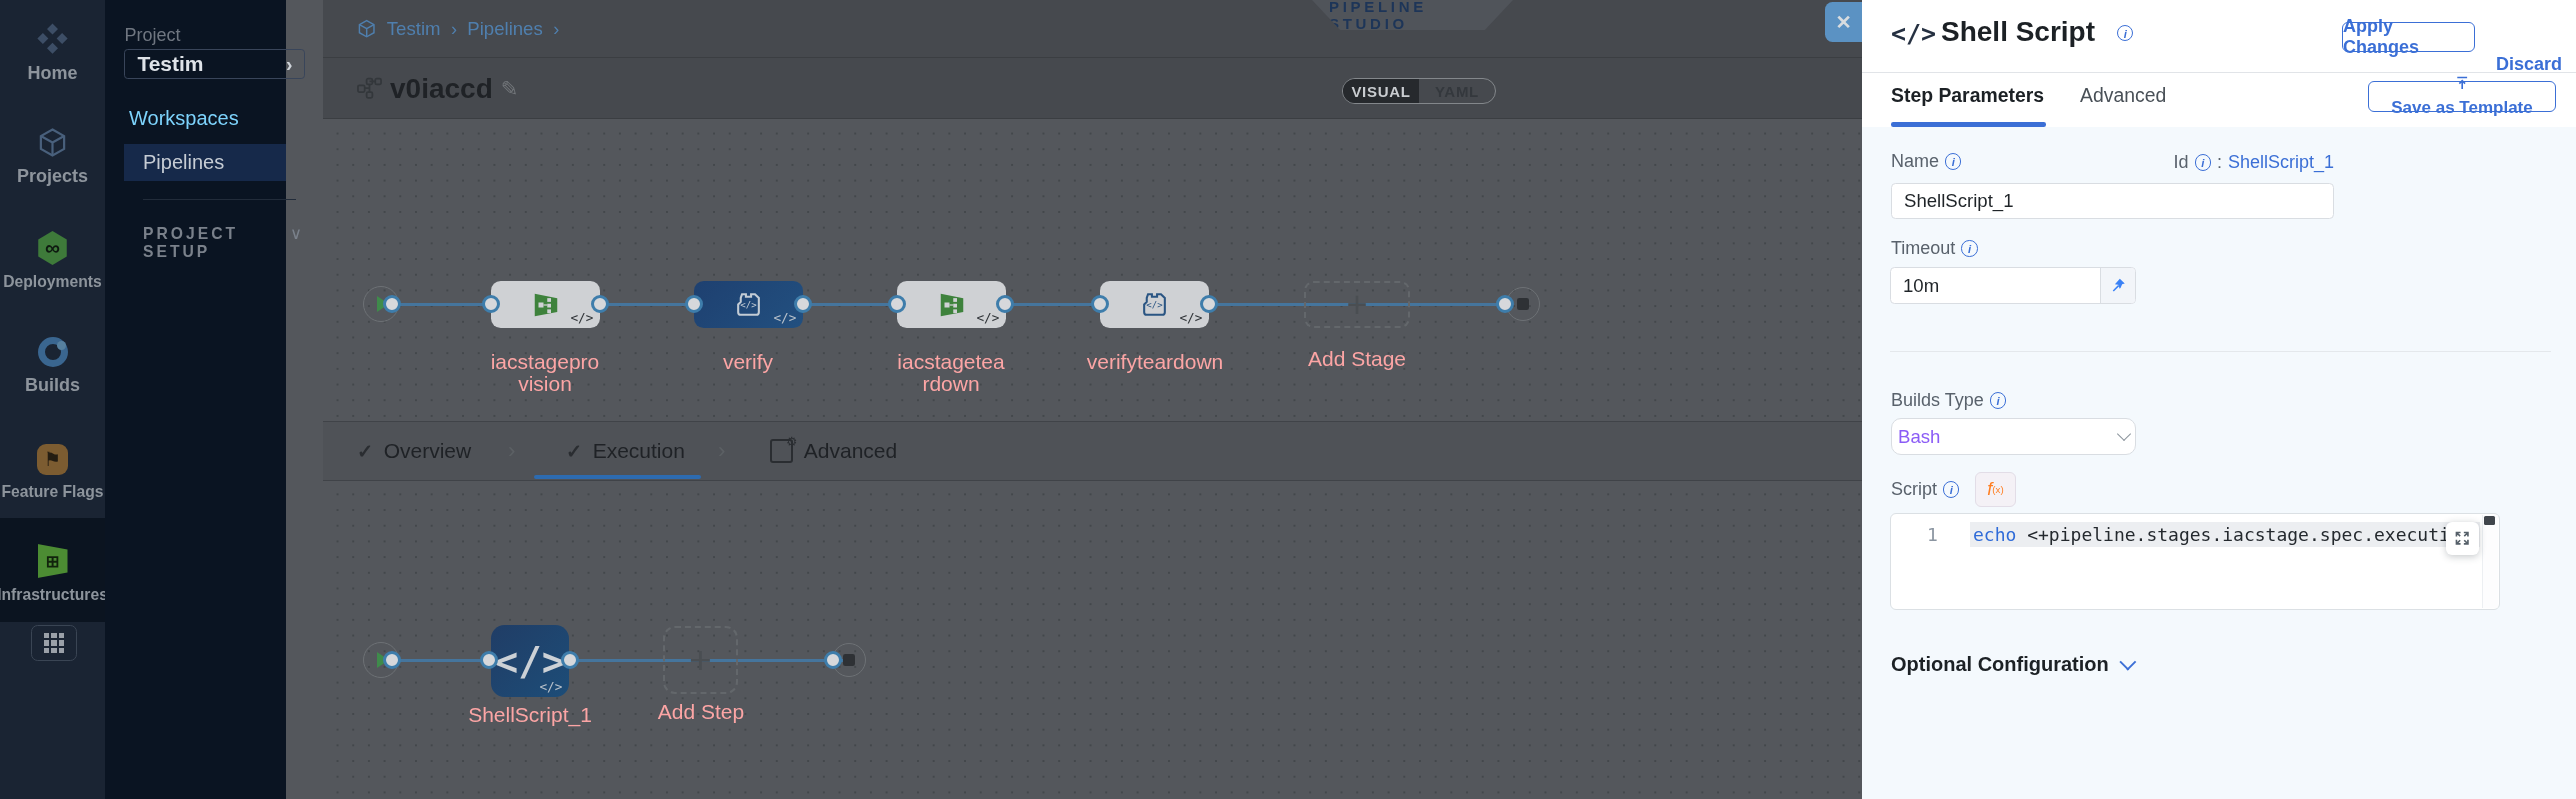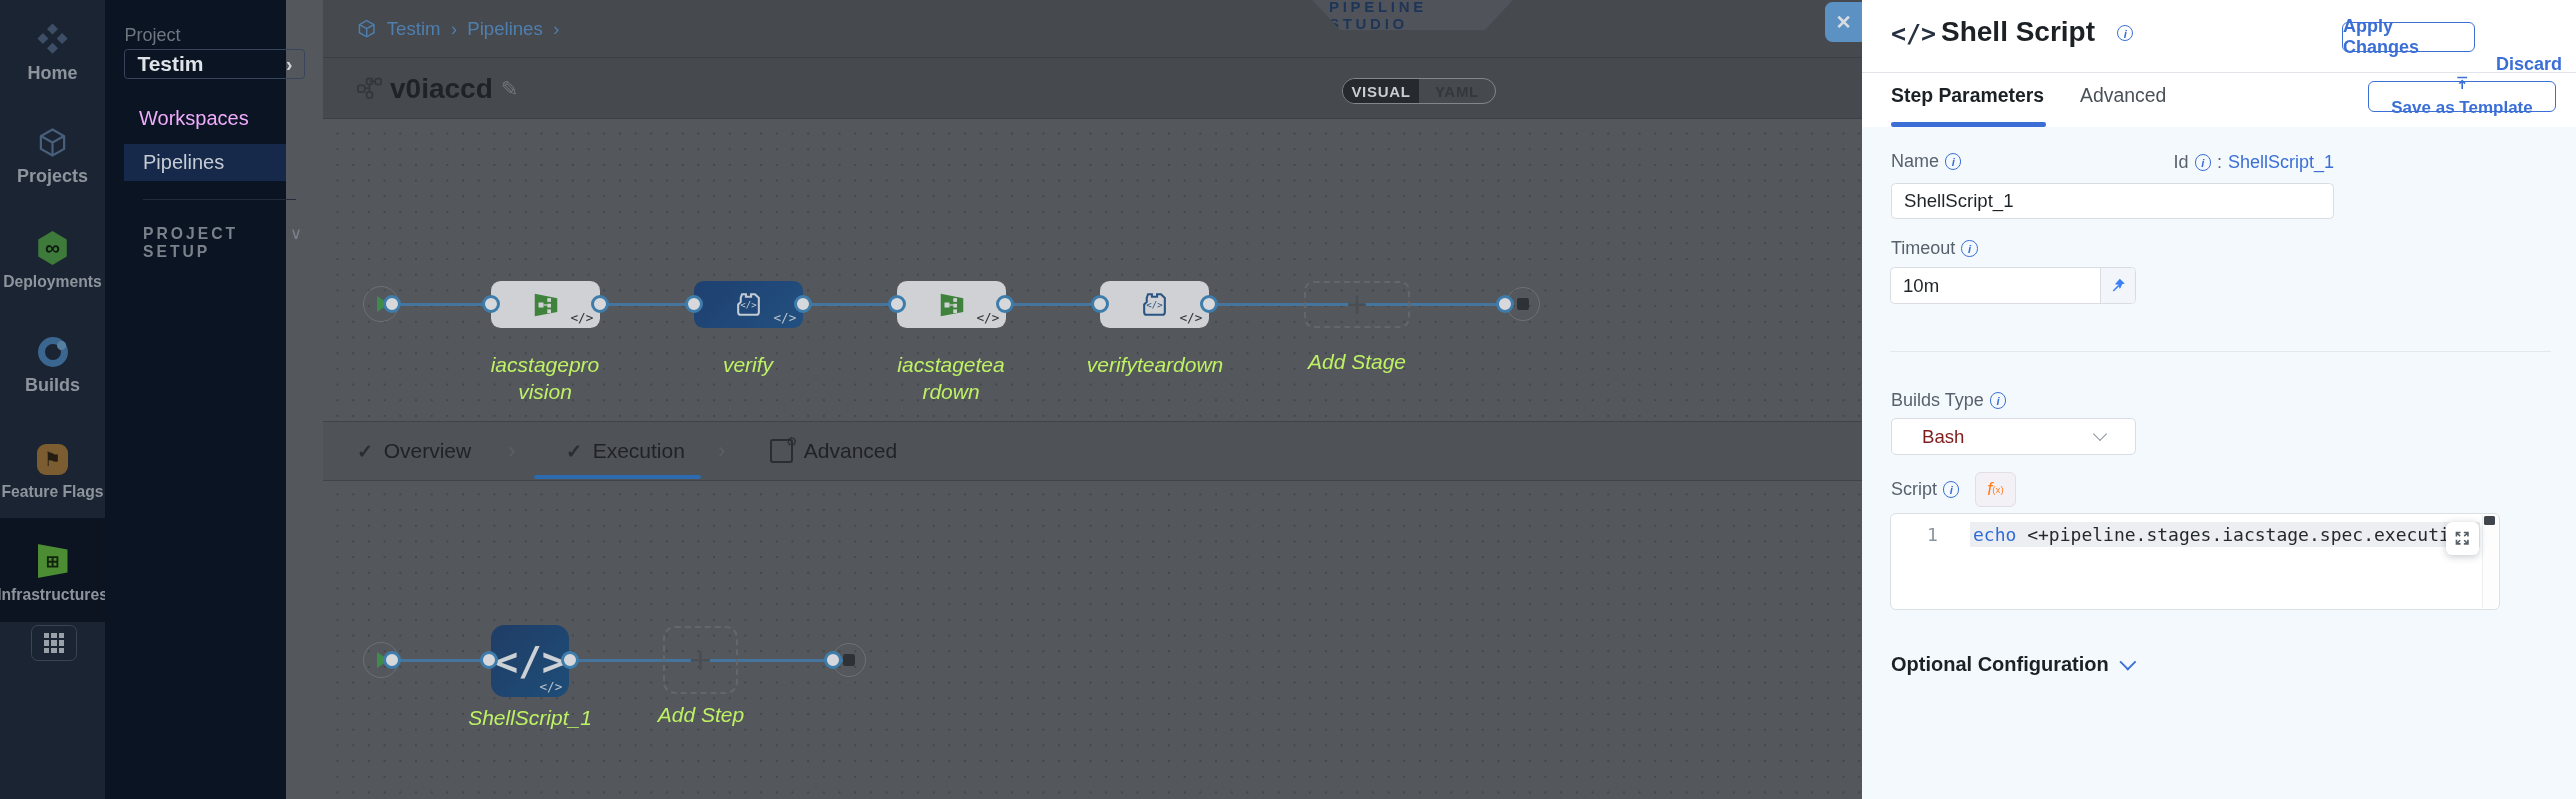--- a/index.html
+++ b/index.html
@@ -25,21 +25,21 @@
   .dotgrid{display:grid;grid-template-columns:repeat(3,5.2px);grid-gap:2.2px;}
   .dotgrid i{width:5.2px;height:5.2px;background:#9aa0a8;display:block;}
 
   
   .projpanel{position:absolute;left:105px;top:0;width:181px;height:799px;background:#0a1422;z-index:5;}
   .pp-label{position:absolute;left:19.4px;top:25px;font-size:18px;color:#6f7680;}
   .pp-projbox{position:absolute;left:19.4px;top:49px;width:181px;height:30px;border:0.7px solid #39455a;border-radius:3.7px;
         display:flex;align-items:center;justify-content:space-between;padding:0 12px;box-sizing:border-box;}
   .pp-projname{font-size:21px;font-weight:700;color:#dfe3e8;}
   .pp-chev{color:#cfd4da;font-size:19.4px;font-weight:700;}
-  .pp-item{position:absolute;left:34px;font-size:20px;color:#f0abfc;}
+  .pp-item{position:absolute;left:24px;font-size:20px;color:#7dd3fc;}
   .pp-sel{position:absolute;left:19.4px;right:0;top:144px;height:37px;background:#16294a;display:flex;align-items:center;}
   .pp-sel span{margin-left:18.6px;font-size:20px;color:#c6ccd4;}
   .pp-div{position:absolute;left:38px;top:199px;width:153px;height:0.7px;background:#222c3a;}
   .pp-setup{position:absolute;left:38px;top:225px;font-size:15.7px;letter-spacing:3px;color:#7a818b;font-weight:700;}
   .pp-setup-chev{position:absolute;left:185px;top:224px;color:#7a818b;font-size:16.4px;}
 
   
   .main{position:absolute;left:323px;top:0;width:1539px;height:799px;background:#54575c;}
   .topbar{position:absolute;left:0;top:0;width:100%;height:58px;background:#46494e;border-bottom:0.7px solid #3b3e42;box-sizing:border-box;}
   .toolbar{position:absolute;left:0;top:58px;width:100%;height:61px;background:#46494e;border-bottom:0.7px solid #3b3e42;box-sizing:border-box;}
@@ -73,21 +73,21 @@
         display:flex;align-items:center;justify-content:center;}
   .gstop{width:12px;height:12px;background:#2e3135;border-radius:2.2px;}
   .scard{position:absolute;width:109px;height:47px;border-radius:9.7px;background:#cfd1d4;z-index:2;
          display:flex;align-items:center;justify-content:center;}
   .scard.sel{background:linear-gradient(135deg,#1e4070,#225080);}
   .cbadge{position:absolute;right:6.7px;bottom:3px;font-family:"DejaVu Sans Mono",monospace;font-size:12.7px;color:#2e3236;}
   .scard.sel .cbadge, .stepcard .cbadge{color:#b9c2cb;}
   .addbox{position:absolute;border:2.2px dashed #63676b;border-radius:9.7px;box-sizing:border-box;
           display:flex;align-items:center;justify-content:center;color:#4a4e52;font-weight:300;z-index:2;}
   .nlabel{position:absolute;width:112px;text-align:center;transform:translateX(-50%);
-          font-size:21px;color:#bef264;line-height:27px;word-break:break-all;font-style:italic;}
+          font-size:21px;color:#fca5a5;line-height:22px;word-break:break-all;}
   .stepcard{position:absolute;left:168px;top:625px;width:78px;height:72px;border-radius:13.4px;z-index:2;
           background:linear-gradient(135deg,#203d66,#1d4d78);display:flex;align-items:center;justify-content:center;}
   .stepglyph{font-family:"DejaVu Sans Mono",monospace;font-size:39px;font-weight:700;color:#ccd1d6;}
 
   
   .tabstrip{position:absolute;left:0;top:421px;width:100%;height:60px;background:#4f5257;
             border-top:0.7px solid #404348;border-bottom:0.7px solid #404348;box-sizing:border-box;z-index:4;}
   .ts-item{position:absolute;top:0;height:58px;display:flex;align-items:center;font-size:21px;color:#1f2226;gap:10.4px;}
   .ts-check{font-size:19.4px;color:#2a2d31;font-weight:700;}
   .ts-chev{position:absolute;top:0;height:58px;display:flex;align-items:center;font-size:22.4px;color:#5c6064;}
@@ -119,22 +119,22 @@
           font-size:18.6px;color:#1f2428;padding:0 12px;font-family:"Liberation Sans",sans-serif;}
   .idline{position:absolute;top:25px;right:242px;display:flex;align-items:center;gap:6px;font-size:18px;color:#59626c;}
   .idval{color:#3b6fd6;}
   .towrap{position:absolute;left:28px;top:140px;width:246px;height:37px;border:0.7px solid #d9dde2;border-radius:4.5px;
           background:#fff;box-sizing:border-box;display:flex;overflow:hidden;}
   .towrap input{flex:1;border:0;outline:none;font-size:18.6px;color:#1f2428;padding:0 12px;background:transparent;
           font-family:"Liberation Sans",sans-serif;min-width:0;}
   .pinseg{width:34px;background:#f2f5f9;border-left:0.7px solid #d9dde2;display:flex;align-items:center;justify-content:center;}
   .fdiv{position:absolute;left:28px;top:224px;width:661px;height:0.7px;background:#e4e8ec;}
   .selectbox{position:absolute;left:29px;top:291px;width:245px;height:37px;background:#fff;border:0.7px solid #d9dde2;
-          border-radius:5px;box-sizing:border-box;display:flex;align-items:center;justify-content:space-between;
-          padding:0 30px;font-size:18.6px;color:#7f1d1d;}
+          border-radius:10px;box-sizing:border-box;display:flex;align-items:center;justify-content:space-between;
+          padding:0 6px;font-size:18.6px;color:#8b5cf6;}
   .chev-down{width:9px;height:9px;border-right:1.9px solid #8b949c;border-bottom:1.9px solid #8b949c;
           transform:rotate(45deg);margin-top:-4.5px;}
   .fxbtn{position:absolute;left:113px;top:345px;width:39px;height:33px;background:#f4f1f6;border:0.7px solid #e2dde7;
           border-radius:6px;display:flex;align-items:center;justify-content:center;color:#ff7d1f;font-size:18px;font-style:italic;}
   .fxbtn sub{font-size:9.7px;font-style:normal;}
   .editor{position:absolute;left:28px;top:386px;width:610px;height:97px;background:#fff;border:0.7px solid #dbe0e4;
           border-radius:6px;box-sizing:border-box;overflow:hidden;}
   .lnum{position:absolute;left:36px;top:10.4px;font-family:"DejaVu Sans Mono",monospace;font-size:18px;color:#8b95a1;}
   .aline{position:absolute;left:79px;top:8.2px;right:19.4px;height:25px;background:#eceef1;}
   .codeline{position:absolute;left:82px;top:10.4px;right:18px;font-family:"DejaVu Sans Mono",monospace;font-size:18px;

